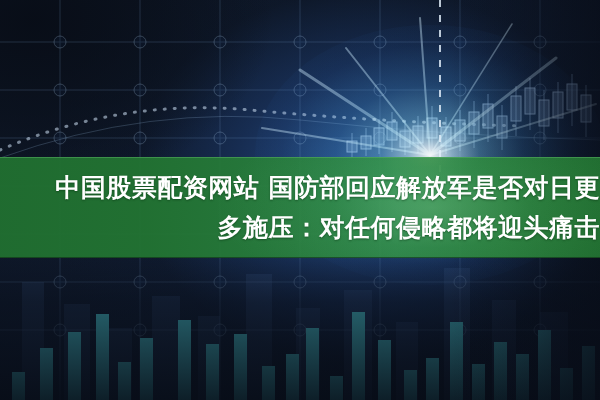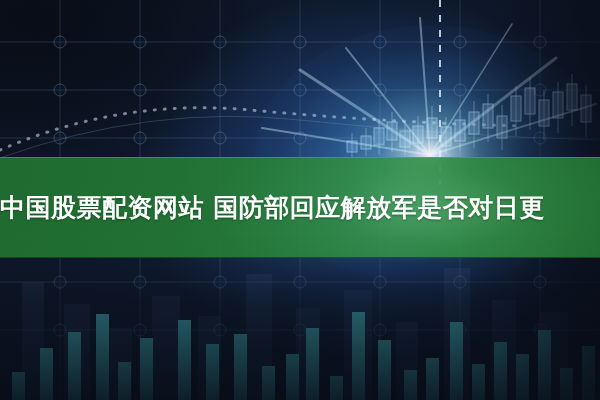--- a/index.html
+++ b/index.html
@@ -123,21 +123,21 @@
     height: 101px;
     background: linear-gradient(90deg,
       rgba(32,110,48,0.97) 0%,
       rgba(34,116,50,0.95) 24%,
       rgba(40,128,58,0.90) 48%,
       rgba(46,140,66,0.86) 66%,
       rgba(40,126,58,0.93) 84%,
       rgba(33,112,49,0.97) 100%);
     display: flex;
     flex-direction: column;
-    align-items: flex-start;
+    align-items: flex-end;
     justify-content: center;
     box-sizing: border-box;
   }
   .banner-sheen {
     position: absolute;
     inset: 0;
     background: radial-gradient(ellipse 220px 90px at 72% 50%, rgba(180,255,190,0.22) 0%, rgba(120,230,140,0.08) 45%, rgba(0,0,0,0) 100%);
     pointer-events: none;
   }
   .headline {
@@ -330,16 +330,17 @@
     </g>
   </svg>
 
   <div class="bg-bottom-dark"></div>
   <div class="bg-rightcol"></div>
 
   <div class="banner">
     <div class="banner-sheen"></div>
     <div class="banner-edge-top"></div>
     <div class="headline">中国股票配资网站 国防部回应解放军是否对日更</div>
+    <div class="headline">多施压：对任何侵略都将迎头痛击</div>
     <div class="banner-edge-bottom"></div>
   </div>
 
 </div>
 
 </body></html>

